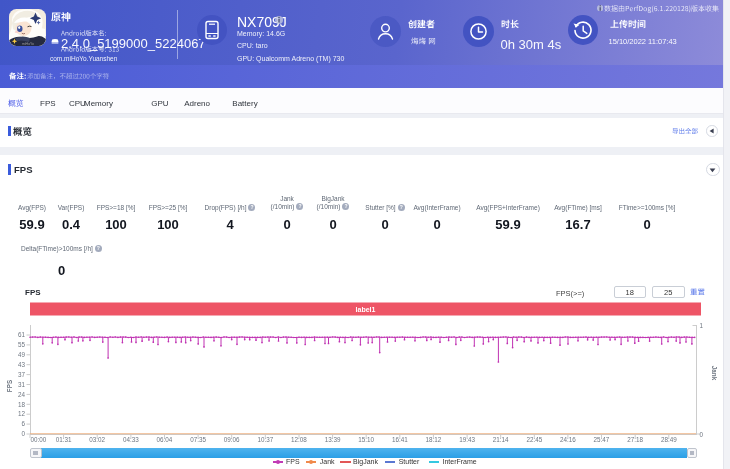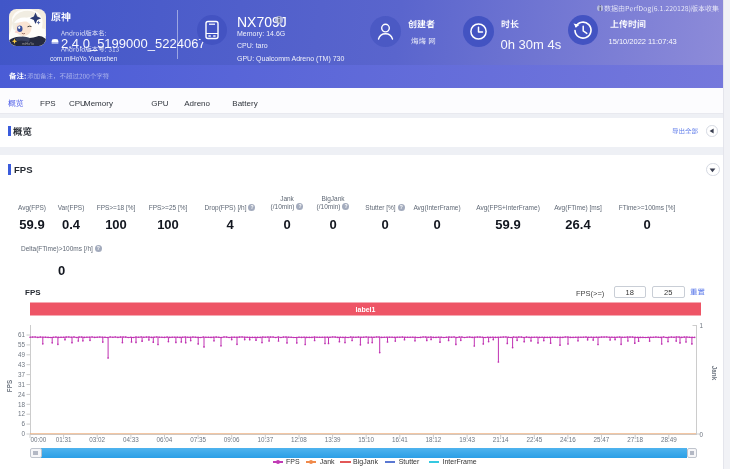--- a/index.html
+++ b/index.html
@@ -180,28 +180,28 @@
 <div class="sval" style="left:222px;top:216.5px;width:130px">0</div>
 <div class="slab two" style="left:278px;top:194.5px;width:110px">BigJank<br>(/10min)<span class="qm"></span></div>
 <div class="sval" style="left:268px;top:216.5px;width:130px">0</div>
 <div class="slab" style="left:320px;top:203.5px;width:130px">Stutter [%]<span class="qm"></span></div>
 <div class="sval" style="left:320px;top:216.5px;width:130px">0</div>
 <div class="slab" style="left:372px;top:203.5px;width:130px">Avg(InterFrame)</div>
 <div class="sval" style="left:372px;top:216.5px;width:130px">0</div>
 <div class="slab" style="left:443px;top:203.5px;width:130px">Avg(FPS+InterFrame)</div>
 <div class="sval" style="left:443px;top:216.5px;width:130px">59.9</div>
 <div class="slab" style="left:513px;top:203.5px;width:130px">Avg(FTime) [ms]</div>
-<div class="sval" style="left:513px;top:216.5px;width:130px">26.4</div>
+<div class="sval" style="left:513px;top:216.5px;width:130px">16.7</div>
 <div class="slab" style="left:582px;top:203.5px;width:130px">FTime&gt;=100ms [%]</div>
 <div class="sval" style="left:582px;top:216.5px;width:130px">0</div>
 <div class="slab" style="left:21px;top:244.5px;width:200px;text-align:left">Delta(FTime)&gt;100ms [/h]<span class="qm"></span></div>
 <div class="sval" style="left:-3.5px;top:262.5px;width:130px">0</div>
 
 <span style="position:absolute;left:25px;top:287.5px;font-size:8px;font-weight:bold;color:#262b33">FPS</span>
-<span style="position:absolute;left:576px;top:288.5px;font-size:7.5px;color:#444">FPS(&gt;=)</span>
+<span style="position:absolute;left:556px;top:288.5px;font-size:7.5px;color:#444">FPS(&gt;=)</span>
 <input style="left: 613.5px; top: 286px;" value="18">
 <input style="left: 652px; top: 286px;" value="25">
 <svg style="position:absolute;left:690px;top:286.3px;" width="17.0" height="10.9" viewBox="0 -8.70 17.0 10.9">
     <path d="M1.2 -4V-1.7H3.4V-1.2H1V-0.8H3.4V-0.1H0.4V0.4H7.1V-0.1H4V-0.8H6.6V-1.2H4V-1.7H6.4V-4H4V-4.5H7.1V-5H4V-5.5C4.9 -5.6 5.7 -5.7 6.4 -5.8L6.1 -6.3C4.9 -6 2.7 -5.9 1 -5.9C1.1 -5.7 1.1 -5.5 1.1 -5.4C1.9 -5.4 2.7 -5.5 3.4 -5.5V-5H0.4V-4.5H3.4V-4ZM1.7 -2.7H3.4V-2.1H1.7ZM4 -2.7H5.8V-2.1H4ZM1.7 -3.6H3.4V-3.1H1.7ZM4 -3.6H5.8V-3.1H4Z M12.4 -5.6H13.6V-4.9H12.4ZM10.6 -5.6H11.9V-4.9H10.6ZM8.9 -5.6H10.1V-4.9H8.9ZM8.9 -3.2V-0H7.9V0.4H14.6V-0H13.6V-3.2H11.2L11.3 -3.6H14.4V-4.1H11.4L11.5 -4.5H14.2V-6H8.4V-4.5H10.9L10.8 -4.1H8V-3.6H10.8L10.7 -3.2ZM9.5 -0V-0.5H13V-0ZM9.5 -2.1H13V-1.6H9.5ZM9.5 -2.4V-2.8H13V-2.4ZM9.5 -1.3H13V-0.8H9.5Z" fill="#5b79ea"></path>
   </svg>
 
 <svg class="chart" width="723" height="169" viewBox="0 300 723 169">
 <style>.ax{font:6.3px "Liberation Sans",sans-serif;fill:#6e7681;}</style>
 <rect x="30" y="302.5" width="671" height="13" fill="#ee5566"></rect>
 <text x="365.5" y="311.8" text-anchor="middle" style="font:bold 7px &quot;Liberation Sans&quot;,sans-serif;fill:#fff">label1</text>

